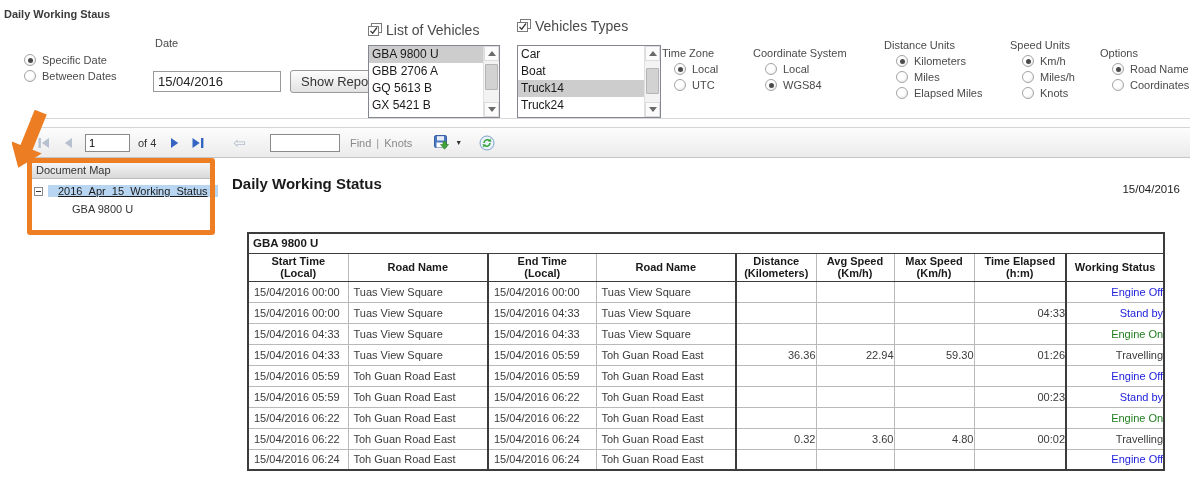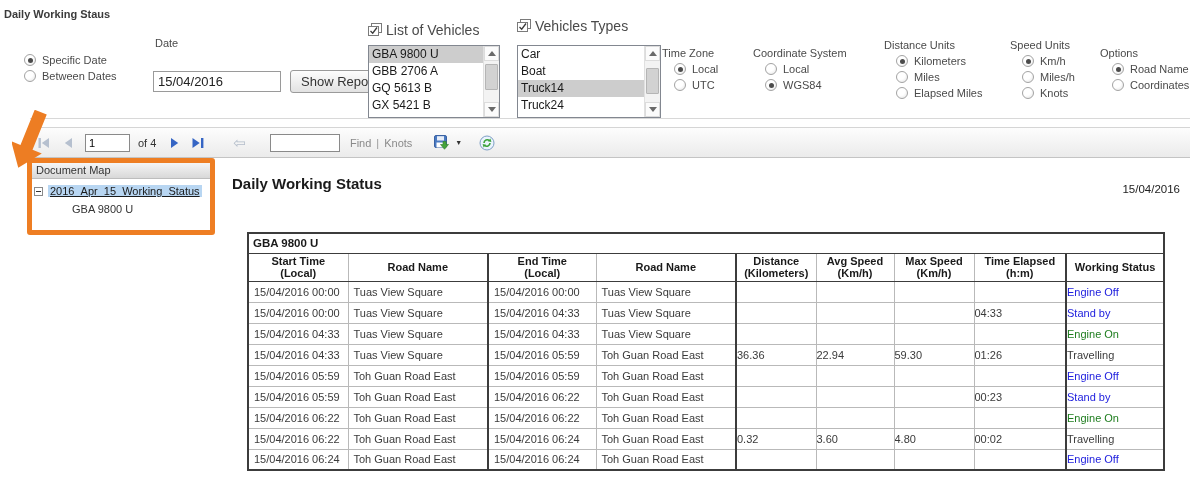--- a/index.html
+++ b/index.html
@@ -44,35 +44,35 @@
   .find-div{font-size:11px;color:#9a9a9a;margin-left:5px}
   .parent-arrow{font-size:15px;color:#b3bdca;margin-left:26px;cursor:default;line-height:15px}
   .caret{font-size:7px;color:#333;margin-left:3px;cursor:pointer}
 
   
   .dm-header{left:30px;top:161px;width:183px;height:18px;background:linear-gradient(#f7f7f7,#d8d8d8);
              border:1px solid #bdbdbd;font-size:11px;line-height:16px;padding-left:5px;color:#333}
   .dm-root{left:34px;top:185px;display:flex;align-items:center;gap:5px}
   .expander{width:9px;height:9px;border:1px solid #8a8a8a;background:#fff;display:inline-flex;align-items:center;justify-content:center;cursor:pointer}
   .expander::after{content:"";width:5px;height:1px;background:#333}
-  .dm-root-link{font-size:11px;color:#1b1b1b;background:#b8d6f2;text-decoration:underline;padding:0 2px;cursor:pointer;white-space:nowrap}
+  .dm-root-link{font-size:11px;color:#1b1b1b;background:#b8d6f2;text-decoration:underline;padding:0 10px;cursor:pointer;white-space:nowrap}
   .dm-child{left:72px;top:203px;font-size:11px;color:#333;cursor:pointer}
 
   
   .rep-title{left:232px;top:174px;width:210px;font-size:15px;font-weight:bold;color:#1a1a1a;line-height:19px}
   .rep-date{left:1020px;top:183px;width:160px;text-align:right;font-size:11.5px;color:#222}
   .report-table{left:247px;top:232px;border-collapse:collapse;table-layout:fixed;width:916px;font-size:11px;background:#fff;border:2px solid #3c3c3c}
   .report-table th,.report-table td{border:1px solid #b9b9b9;overflow:hidden;white-space:nowrap}
   .vehicle-h{height:20px;text-align:left;padding-left:4px;font-weight:bold;color:#1a1a1a;font-size:11.5px;border-bottom:1px solid #3c3c3c !important}
   .group-h{height:20px;text-align:center;font-weight:bold;color:#1a1a1a;border-bottom:1px solid #3c3c3c !important}
   .col-h{height:28px;text-align:center;font-weight:bold;color:#1a1a1a;line-height:12px;border-bottom:1px solid #3c3c3c !important;vertical-align:middle}
   .report-table td{height:21px;color:#3a3a3a}
   .gb{border-left:2px solid #3c3c3c !important}
   td.c0,td.c1,td.c2,td.c3{text-align:left;padding-left:5px}
-  td.c4,td.c5,td.c6,td.c7,td.c8{text-align:left}
+  td.c4,td.c5,td.c6,td.c7,td.c8{text-align:right}
 
   
   .anno-rect{left:27px;top:158px;width:188px;height:77px;border:5px solid #ee7e23;border-radius:3px;pointer-events:none;z-index:40}
   .anno-arrow{left:12px;top:110px;z-index:41;pointer-events:none}
 </style>
 </head>
 <body>
 
 <div id="screen">
 

